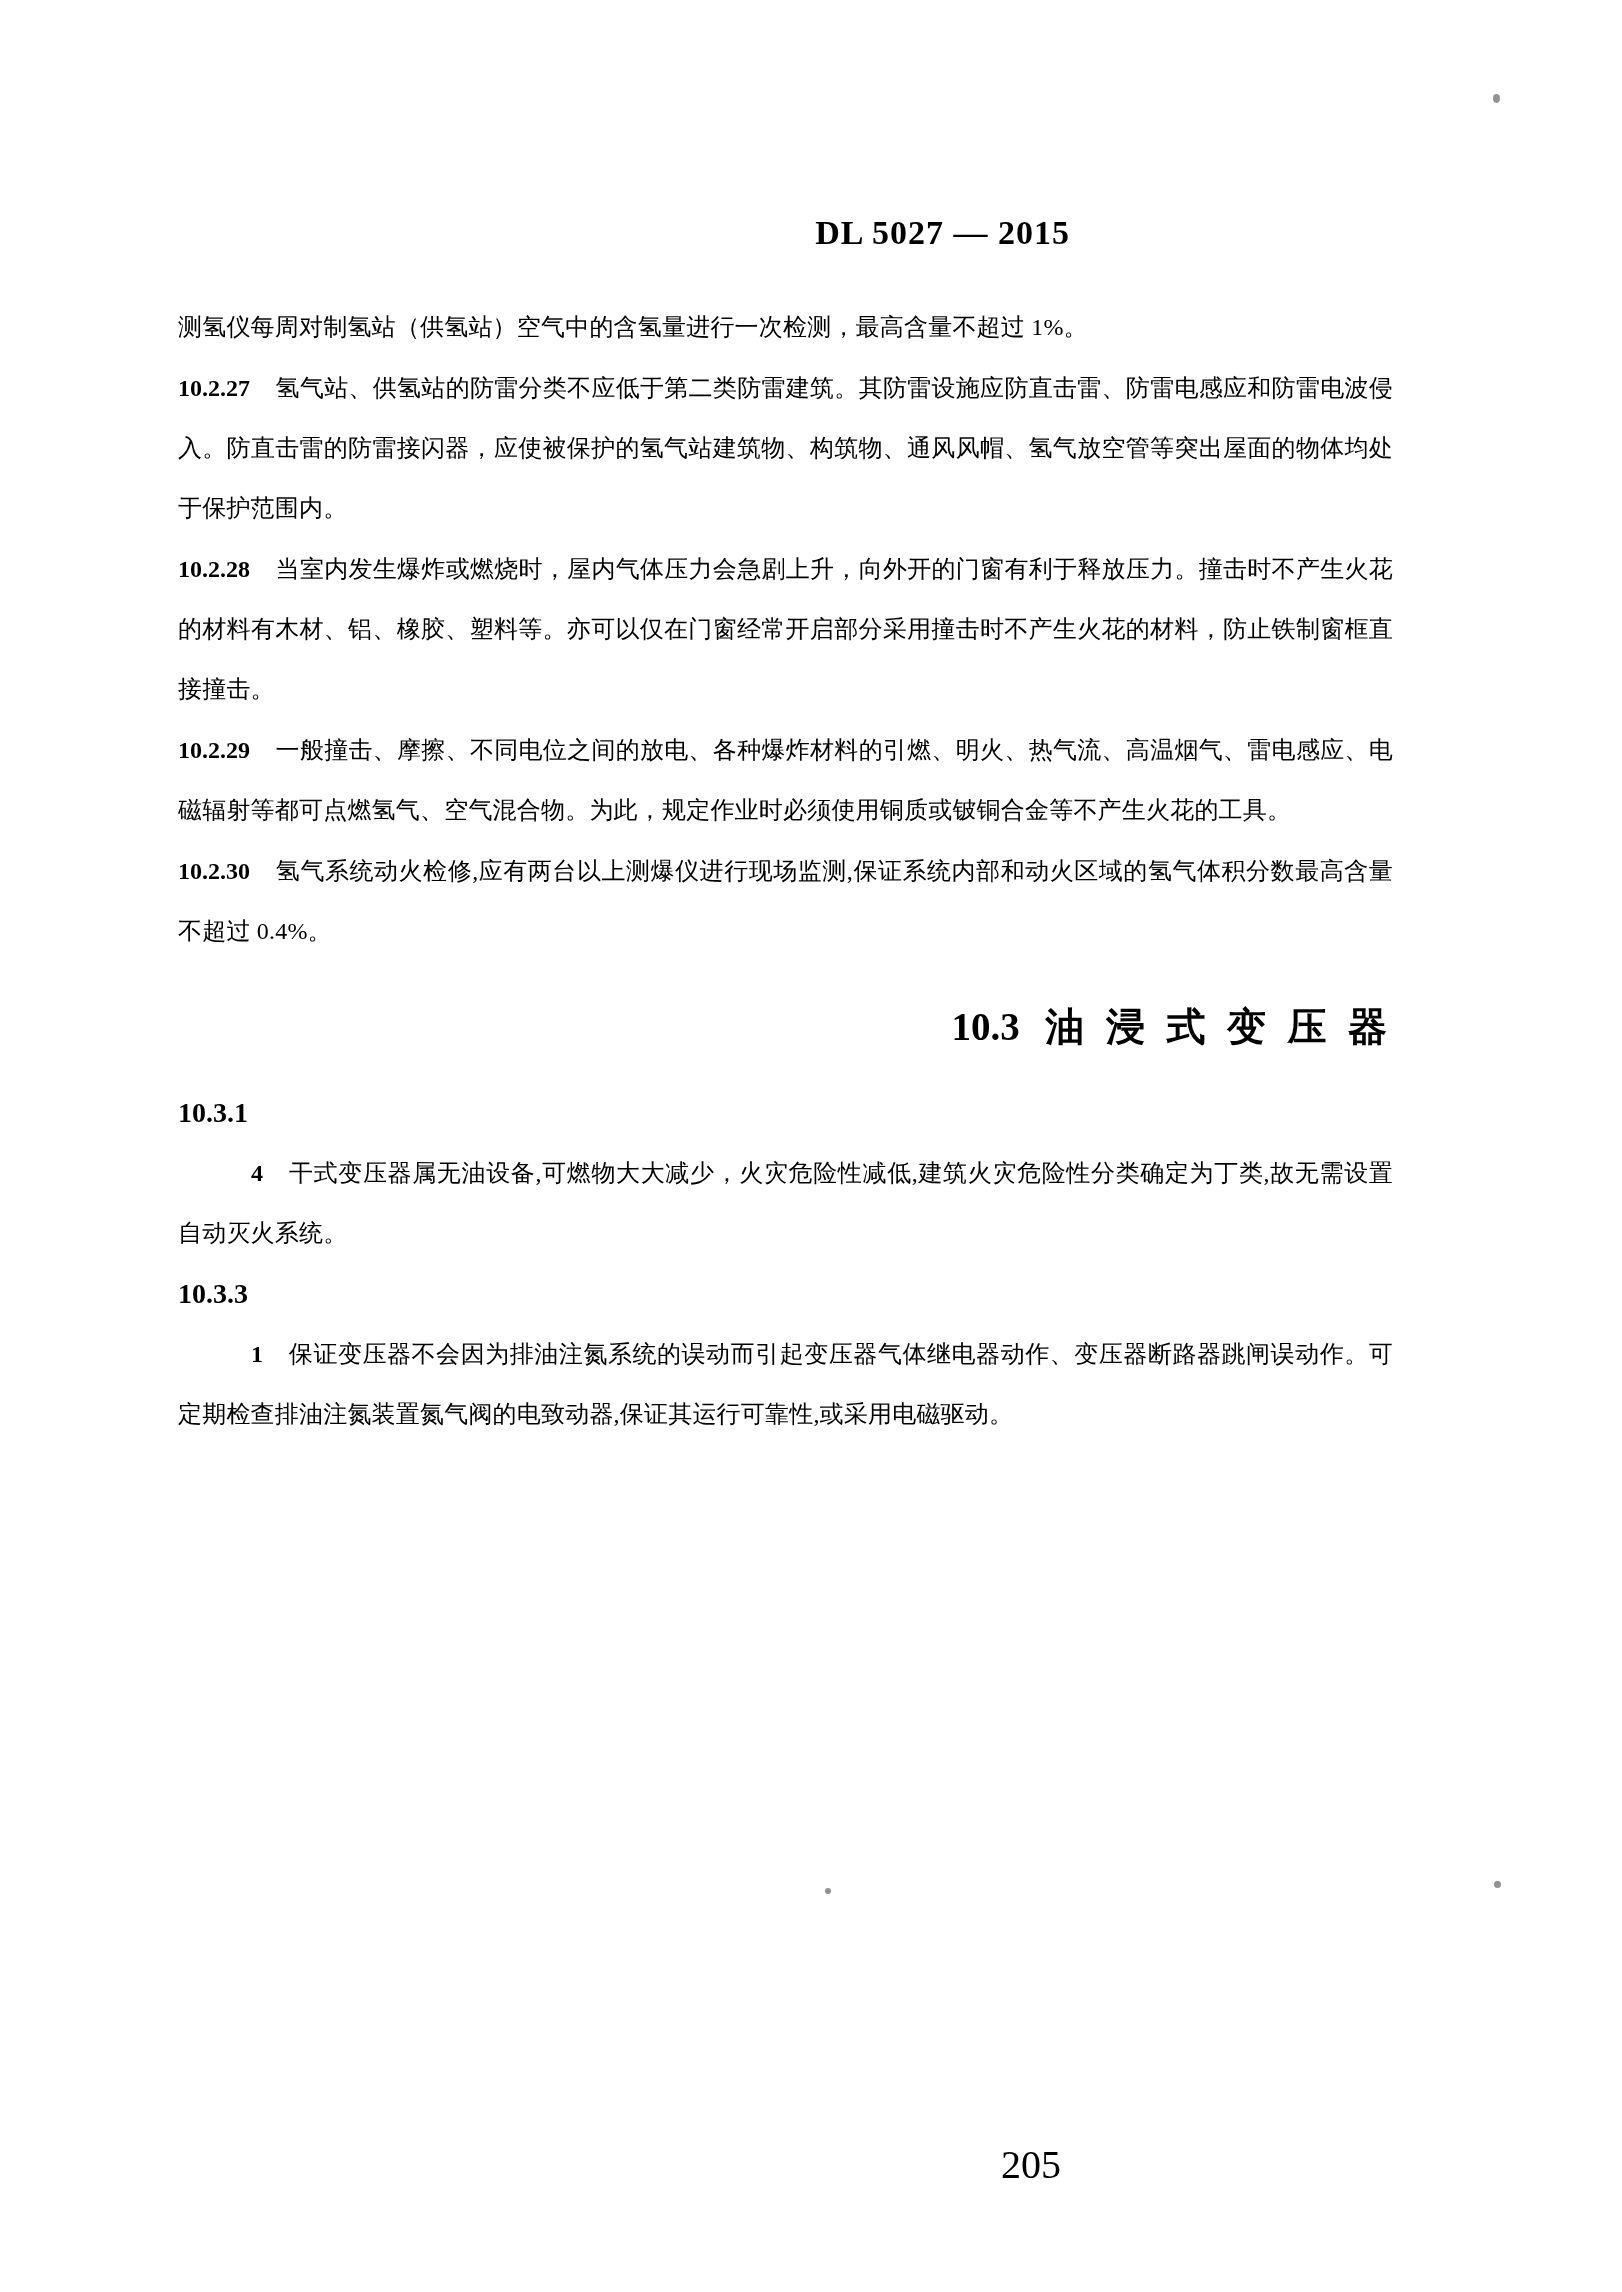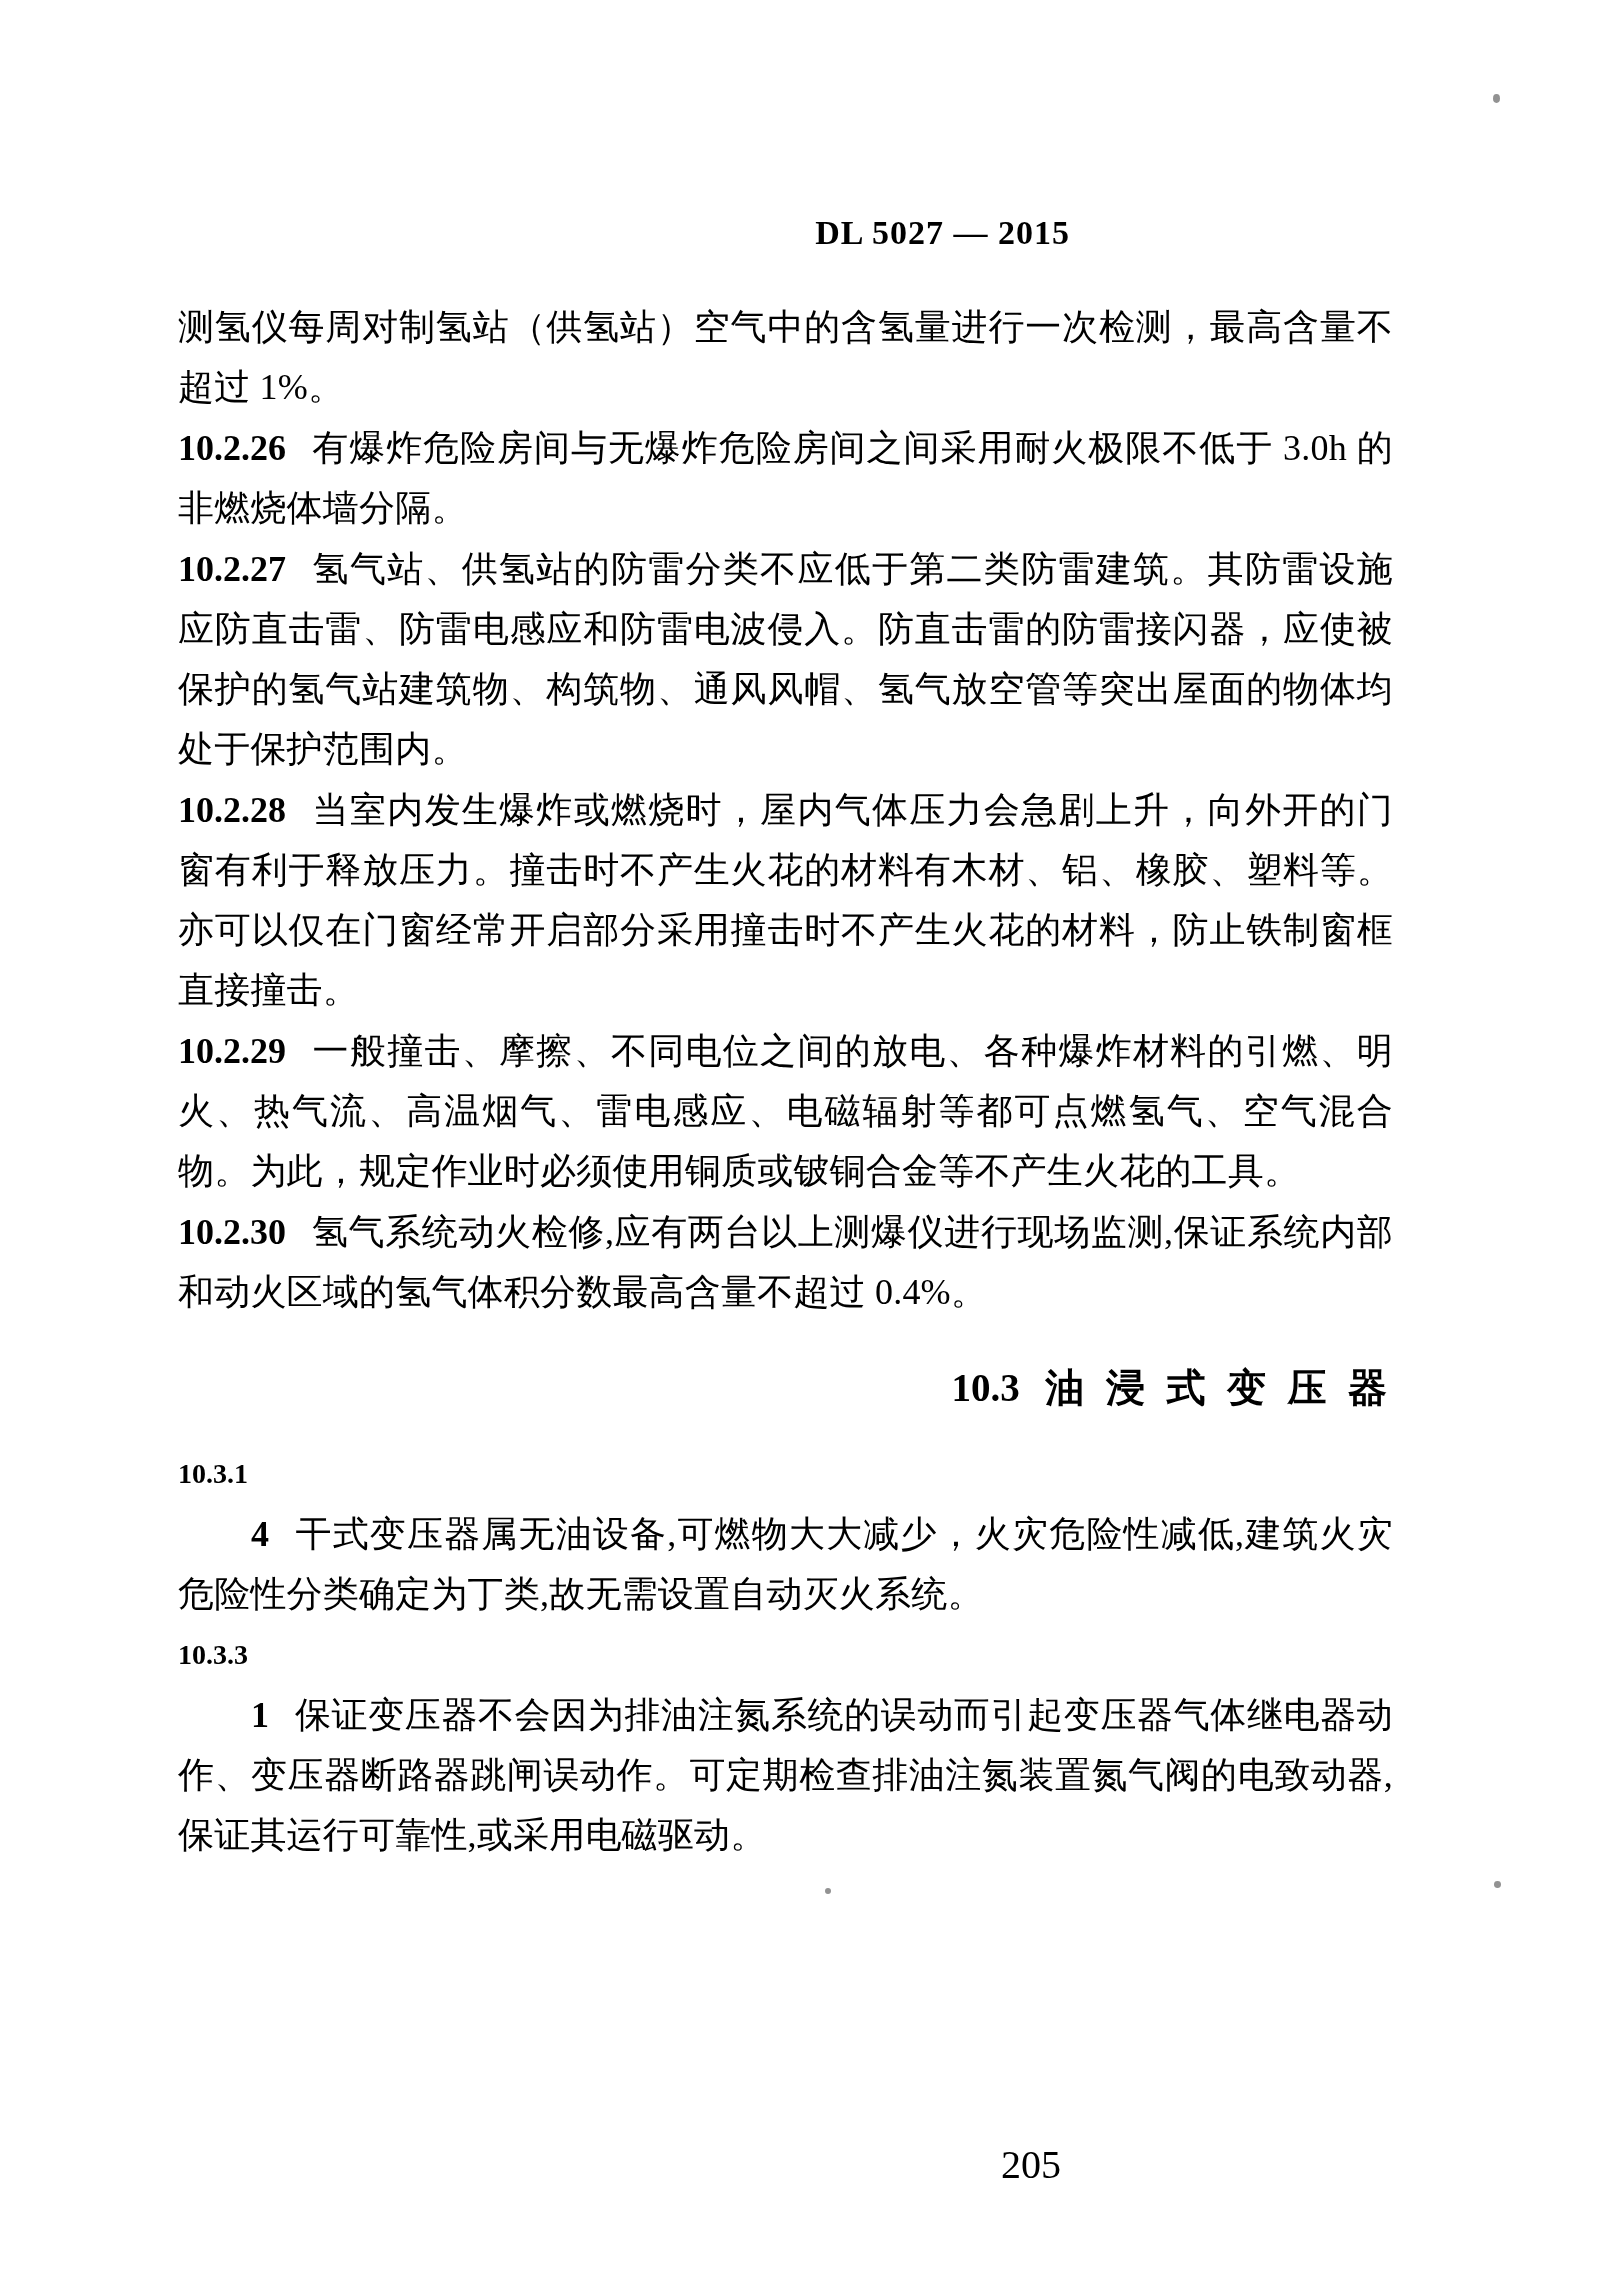--- a/index.html
+++ b/index.html
@@ -35,21 +35,21 @@
     white-space: nowrap;
   }
   .content {
     position: absolute;
     top: 257px;
     left: 178px;
     width: 1215px;
   }
   p.para {
     margin: 0 0 1px 0;
-    font-size: 36px;
+    font-size: 24px;
     line-height: 60px;
     text-align: justify;
     text-justify: inter-ideograph;
     letter-spacing: 0.2px;
   }
   .num {
     font-family: "Liberation Serif", "DejaVu Serif", serif;
     font-weight: bold;
     letter-spacing: 0px;
   }
@@ -100,21 +100,20 @@
   <div class="speck" style="left:1493px; top:54px; width:6.9px; height:8.8px;"></div>
   <div class="speck" style="left:825px; top:1848px; width:5.9px; height:5.9px;"></div>
   <div class="speck" style="left:1494px; top:1841px; width:6.9px; height:6.9px;"></div>
 
   <div class="header">DL 5027 — 2015</div>
 
   <div class="content">
 
     <p class="para"><span>测氢仪每周对制氢站（供氢站）空气中的含氢量进行一次检测，最高含量不超过 1%。</span></p>
 
-    <p class="para"><span class="num">10.2.26</span><span class="gap"></span><span>有爆炸危险房间与无爆炸危险房间之间采用耐火极限不低于 3.0h 的非燃烧体墙分隔。</span></p>
 
     <p class="para"><span class="num">10.2.27</span><span class="gap"></span><span>氢气站、供氢站的防雷分类不应低于第二类防雷建筑。其防雷设施应防直击雷、防雷电感应和防雷电波侵入。防直击雷的防雷接闪器，应使被保护的氢气站建筑物、构筑物、通风风帽、氢气放空管等突出屋面的物体均处于保护范围内。</span></p>
 
     <p class="para"><span class="num">10.2.28</span><span class="gap"></span><span>当室内发生爆炸或燃烧时，屋内气体压力会急剧上升，向外开的门窗有利于释放压力。撞击时不产生火花的材料有木材、铝、橡胶、塑料等。亦可以仅在门窗经常开启部分采用撞击时不产生火花的材料，防止铁制窗框直接撞击。</span></p>
 
     <p class="para"><span class="num">10.2.29</span><span class="gap"></span><span>一般撞击、摩擦、不同电位之间的放电、各种爆炸材料的引燃、明火、热气流、高温烟气、雷电感应、电磁辐射等都可点燃氢气、空气混合物。为此，规定作业时必须使用铜质或铍铜合金等不产生火花的工具。</span></p>
 
     <p class="para"><span class="num">10.2.30</span><span class="gap"></span><span>氢气系统动火检修,应有两台以上测爆仪进行现场监测,保证系统内部和动火区域的氢气体积分数最高含量不超过 0.4%。</span></p>
 
     <div class="section-title"><span class="stnum">10.3</span><span>油 浸 式 变 压 器</span></div>

